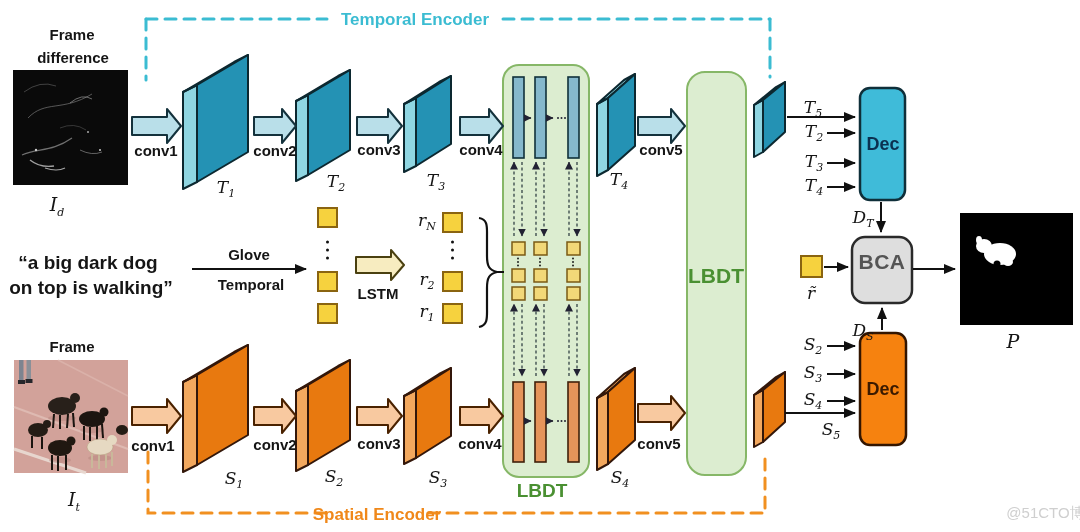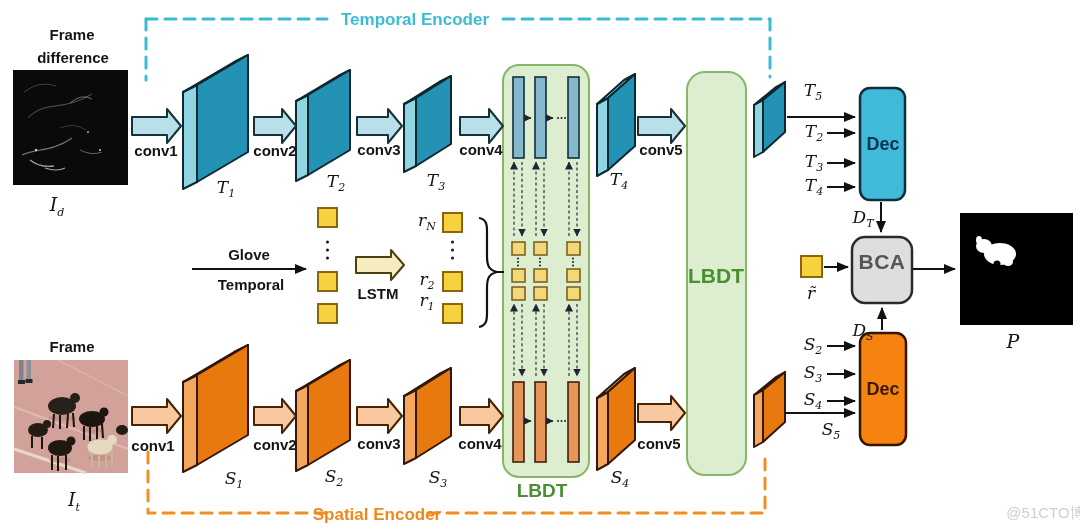--- a/index.html
+++ b/index.html
@@ -312,20 +312,22 @@
 <span class="lbl enc-s" style="left:377px;top:515px">Spatial Encoder</span>
 <span class="lbl enc-t" style="left:415px;top:20px">Temporal Encoder</span>
 
 <span class="lbl" style="left:72px;top:35px">Frame</span>
 <span class="lbl" style="left:73px;top:58px">difference</span>
 <span class="lbl" style="left:72px;top:347px">Frame</span>
 
 <span class="lbl math math-big" style="left:57px;top:206px"><span>I</span><sub>d</sub></span>
 <span class="lbl math math-big" style="left:74px;top:501px"><span>I</span><sub>t</sub></span>
 
+<span class="lbl q" style="left:88px;top:263px">“a big dark dog</span>
+<span class="lbl q" style="left:91px;top:288px">on top is walking”</span>
 
 <span class="lbl" style="left:249px;top:255px">Glove</span>
 <span class="lbl" style="left:251px;top:285px">Temporal</span>
 <span class="lbl" style="left:378px;top:294px">LSTM</span>
 
 <span class="lbl" style="left:156px;top:151px">conv1</span>
 <span class="lbl" style="left:275px;top:151px">conv2</span>
 <span class="lbl" style="left:379px;top:150px">conv3</span>
 <span class="lbl" style="left:481px;top:150px">conv4</span>
 <span class="lbl" style="left:661px;top:150px">conv5</span>
@@ -340,23 +342,23 @@
 <span class="lbl math" style="left:336px;top:183px"><span>T</span><sub>2</sub></span>
 <span class="lbl math" style="left:436px;top:182px"><span>T</span><sub>3</sub></span>
 <span class="lbl math" style="left:619px;top:181px"><span>T</span><sub>4</sub></span>
 <span class="lbl math" style="left:234px;top:480px"><span>S</span><sub>1</sub></span>
 <span class="lbl math" style="left:334px;top:478px"><span>S</span><sub>2</sub></span>
 <span class="lbl math" style="left:438px;top:479px"><span>S</span><sub>3</sub></span>
 <span class="lbl math" style="left:620px;top:479px"><span>S</span><sub>4</sub></span>
 
 <span class="lbl math" style="left:427px;top:222px"><span>r</span><sub>N</sub></span>
 <span class="lbl math" style="left:427px;top:281px"><span>r</span><sub>2</sub></span>
-<span class="lbl math" style="left:427px;top:302px"><span>r</span><sub>1</sub></span>
-
-<span class="lbl math" style="left:813px;top:92px"><span>T</span><sub>5</sub></span>
+<span class="lbl math" style="left:427px;top:313px"><span>r</span><sub>1</sub></span>
+
+<span class="lbl math" style="left:813px;top:109px"><span>T</span><sub>5</sub></span>
 <span class="lbl math" style="left:814px;top:133px"><span>T</span><sub>2</sub></span>
 <span class="lbl math" style="left:814px;top:163px"><span>T</span><sub>3</sub></span>
 <span class="lbl math" style="left:814px;top:187px"><span>T</span><sub>4</sub></span>
 <span class="lbl math" style="left:813px;top:346px"><span>S</span><sub>2</sub></span>
 <span class="lbl math" style="left:813px;top:374px"><span>S</span><sub>3</sub></span>
 <span class="lbl math" style="left:813px;top:401px"><span>S</span><sub>4</sub></span>
 <span class="lbl math" style="left:831px;top:431px"><span>S</span><sub>5</sub></span>
 
 <span class="lbl dec-t-lbl" style="left:883px;top:144px">Dec</span>
 <span class="lbl dec-s-lbl" style="left:883px;top:389px">Dec</span>

